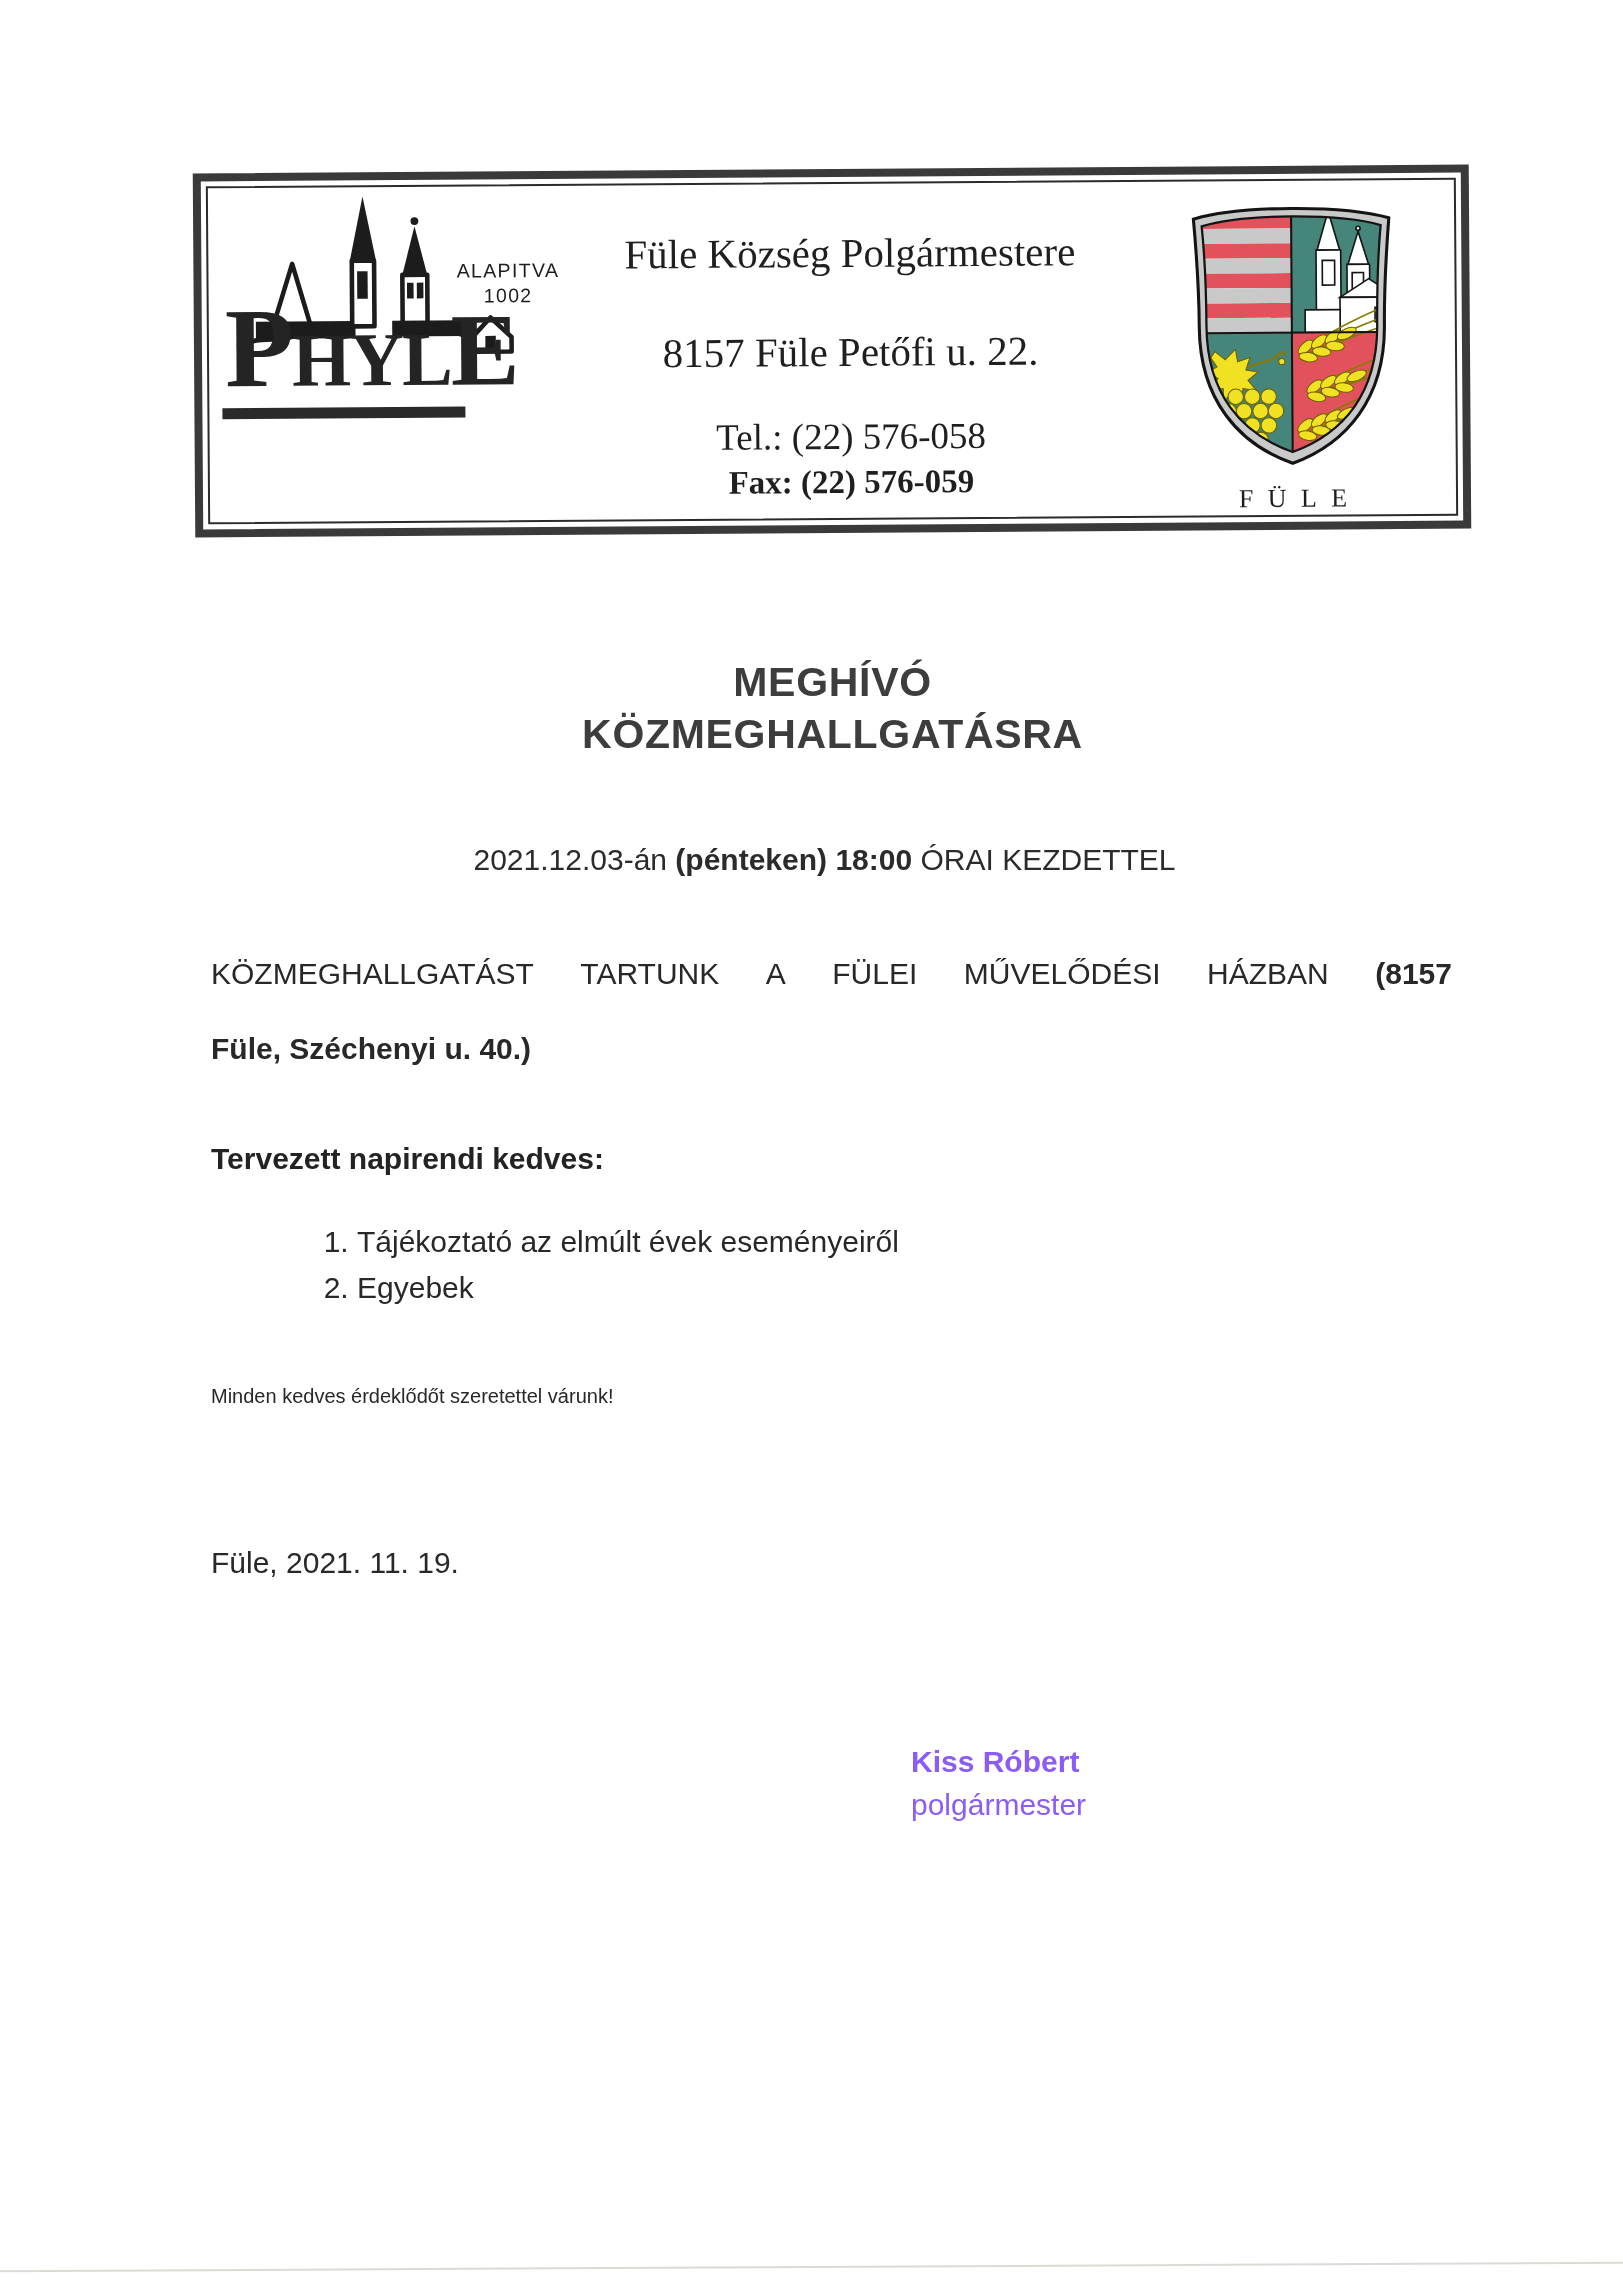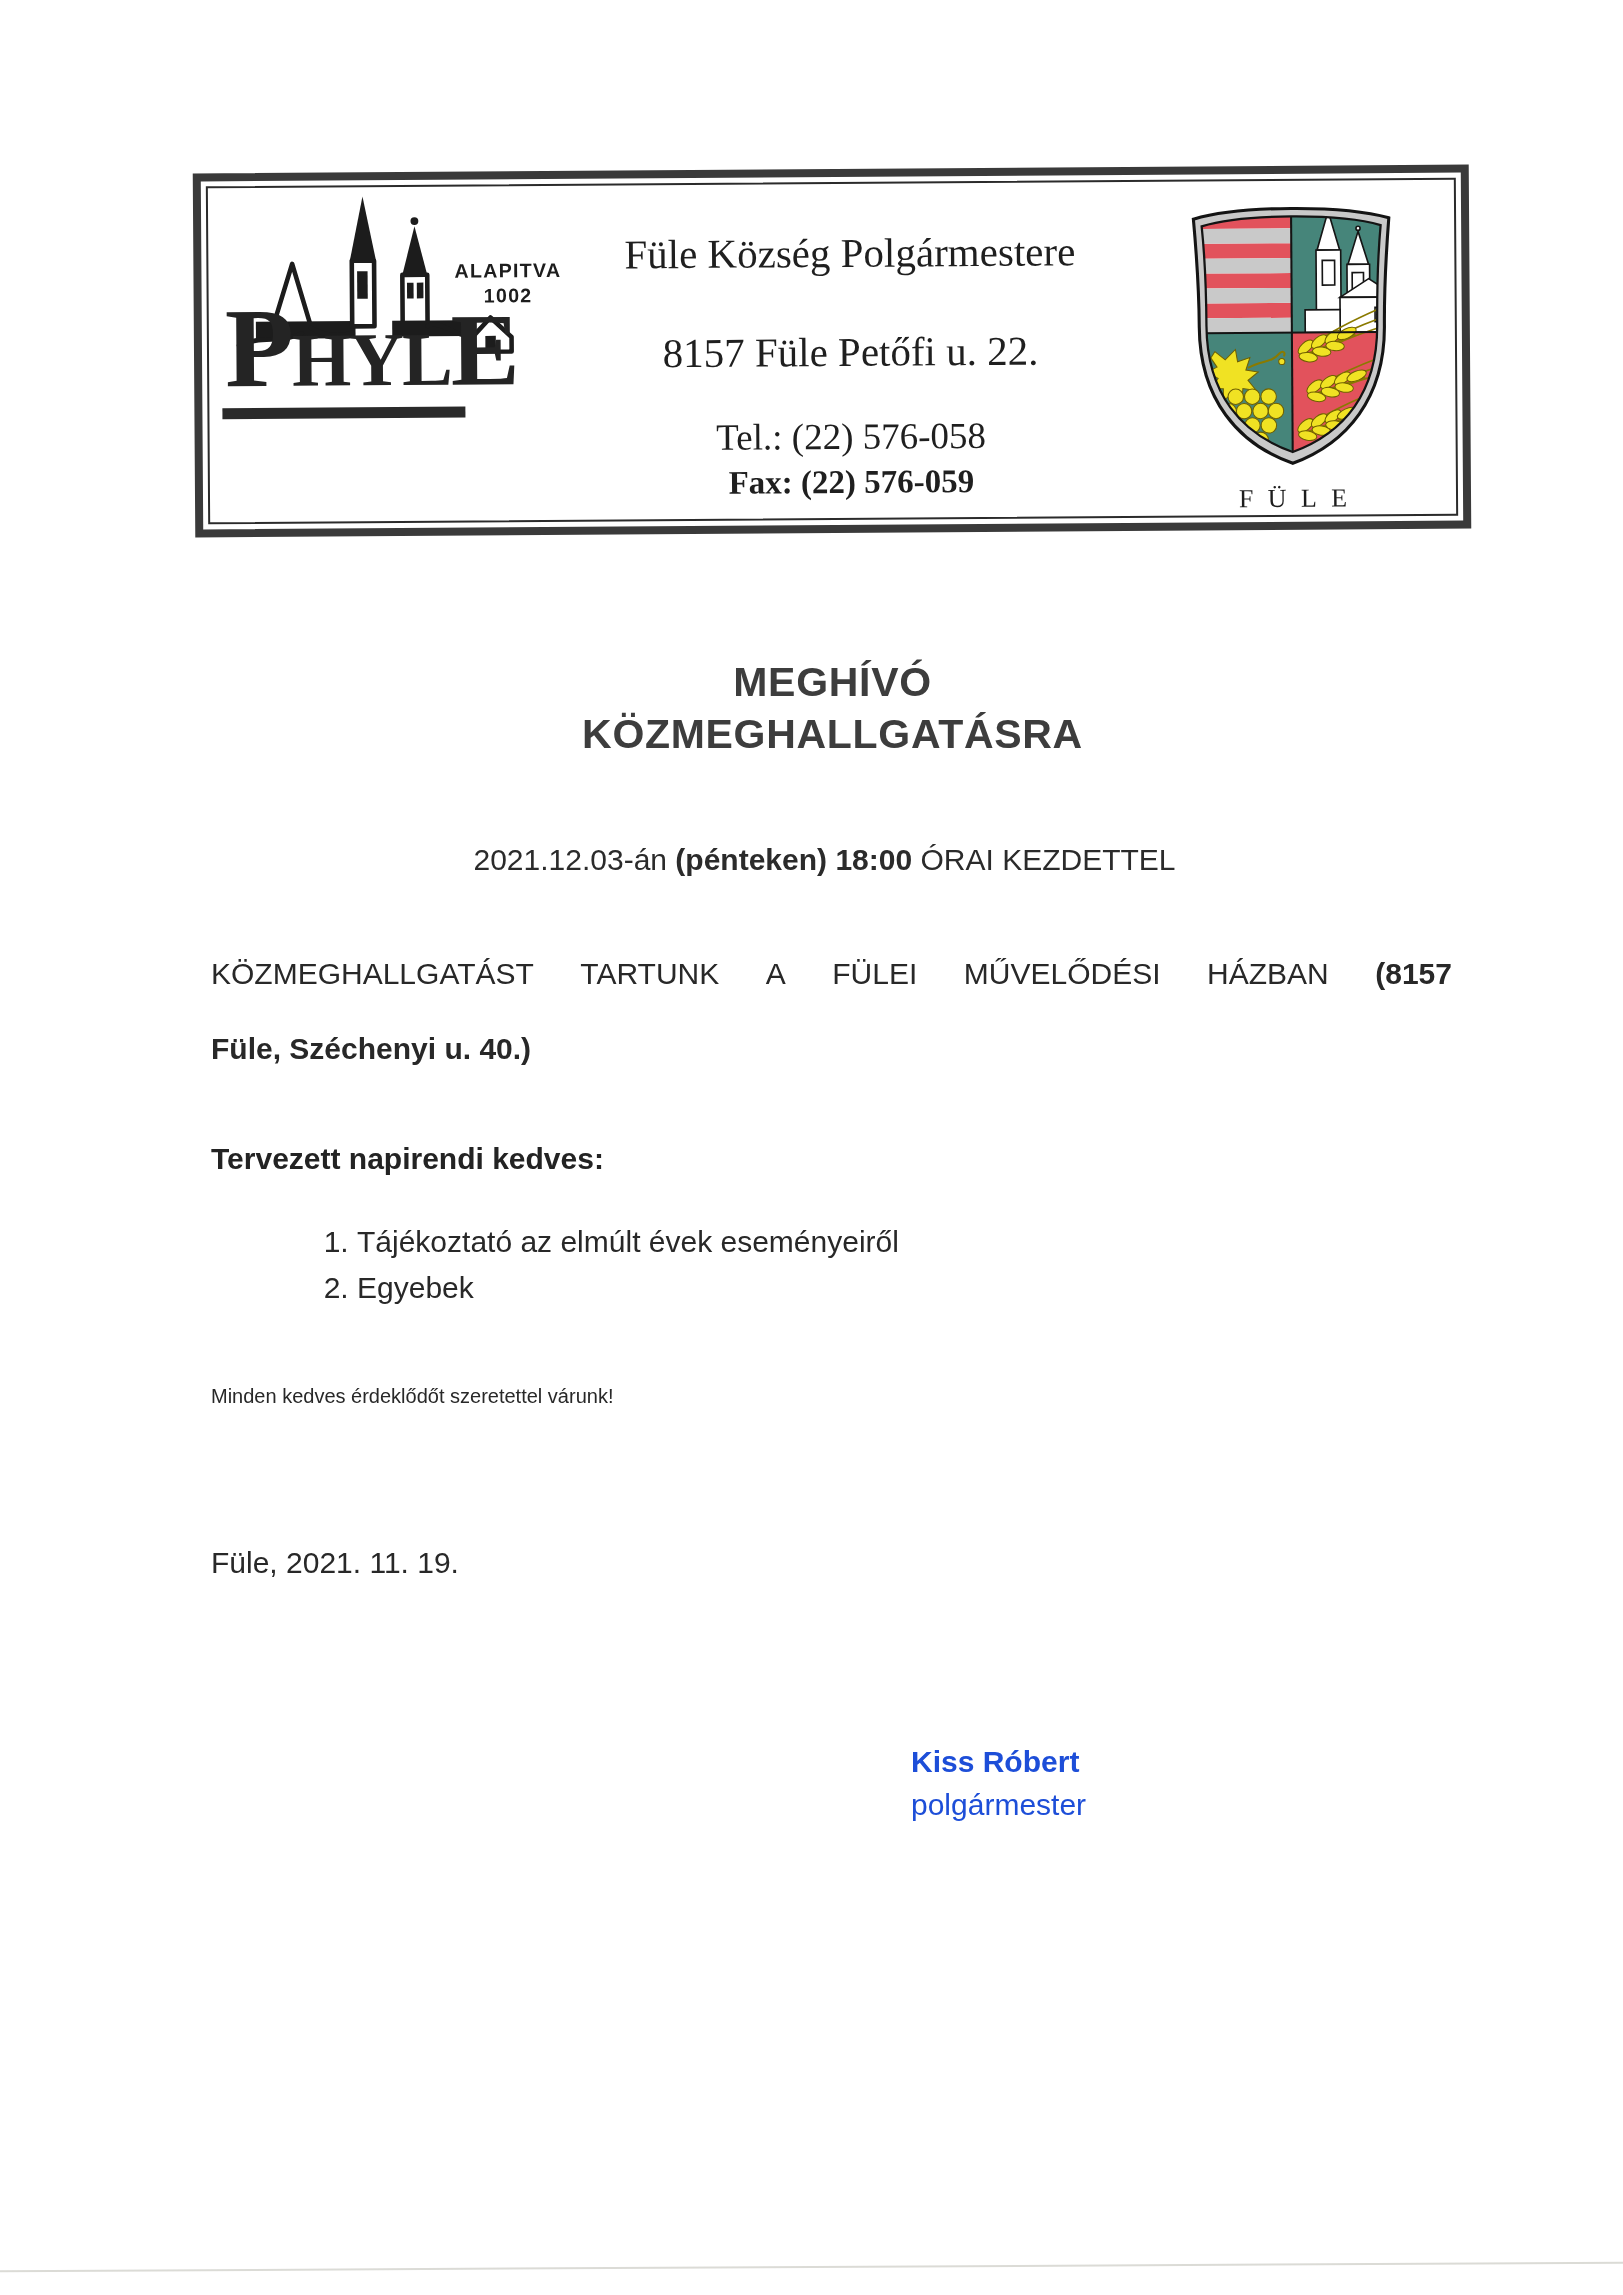--- a/index.html
+++ b/index.html
@@ -12,21 +12,21 @@
     position:absolute;left:194px;top:169px;width:1276px;height:364px;
     border:8.5px solid #3a3a3a;box-sizing:border-box;transform:rotate(-0.4deg);
     background:#ffffff;
   }
   .header-inner{position:absolute;inset:4.6px;border:2.6px solid #2b2b2b;}
   
   .logo{position:absolute;left:0;top:0;width:406px;height:340px;}
   .skyline{position:absolute;left:19.6px;top:6.5px;}
   .alapitva{
     position:absolute;left:251px;top:79px;width:111px;text-align:center;
-    font-weight:bold;font-size:19.6px;line-height:25px;letter-spacing:1.3px;color:#1d1d1d;
+    font-weight:normal;font-size:19.6px;line-height:25px;letter-spacing:1.3px;color:#1d1d1d;
   }
   .phyle{
     position:absolute;left:23px;top:110px;display:flex;align-items:baseline;
     font-family:"Liberation Serif",serif;color:#242424;letter-spacing:-2px;font-weight:600;
   }
   .phyle .cap1{font-size:113px;line-height:1;}
   .phyle .mid{font-size:76px;line-height:1;}
   .phyle .cap2{font-size:103px;line-height:1;}
   .phyle-bar{position:absolute;left:19.6px;top:227px;width:243px;height:10.5px;background:#2a2a2a;}
   
@@ -60,21 +60,21 @@
   .para-l1 .b{font-weight:bold;}
   .para-l2{margin-top:41px;font-weight:bold;}
   .agenda-h{position:absolute;left:211px;top:1142px;font-size:30px;font-weight:bold;color:#232323;}
   ol.agenda{
     position:absolute;left:252px;top:1215px;margin:8px;padding-left:97px;
     font-size:30px;line-height:37px;color:#282828;
   }
   ol.agenda li{margin-bottom:9.2px;}
   .closing{position:absolute;left:211px;top:1385px;font-size:20px;color:#282828;}
   .placedate{position:absolute;left:211px;top:1546px;font-size:30px;color:#282828;}
-  .signature{position:absolute;left:911px;top:1740px;font-size:30px;line-height:43px;color:#1d4ed8;}
+  .signature{position:absolute;left:911px;top:1740px;font-size:30px;line-height:43px;color:#8b5cf6;}
   .signature .name{font-weight:bold;}
   .scanline{
     position:absolute;left:-6.5px;top:2266px;width:1636px;height:2px;background:#dbdbd6;
     transform:rotate(-0.3deg);
   }
 </style>
 </head>
 <body>
 
 <div class="header-box">

